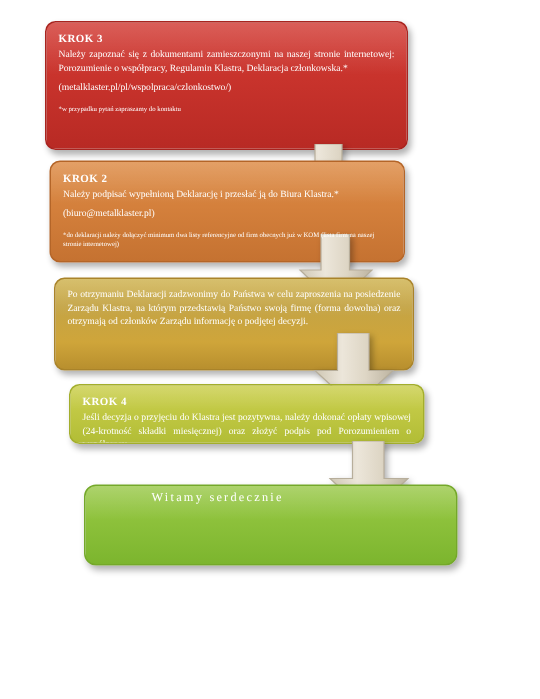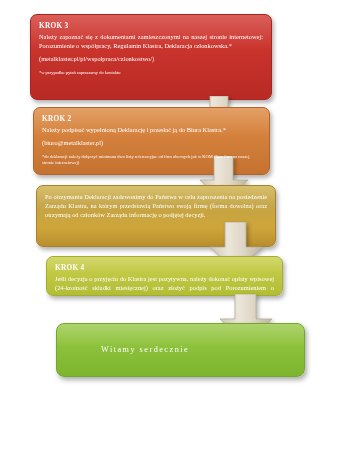--- a/index.html
+++ b/index.html
@@ -97,21 +97,21 @@
   #box-final {
     position: absolute;
     left: 56px; top: 323px; width: 249px; height: 54px;
     border-radius: 8px;
     background: linear-gradient(to bottom, #99c848 0%, #8ec23c 40%, #7cb52e 100%);
     border: 1px solid #74a82a;
     box-shadow: 2px 3px 5px rgba(0,0,0,0.32);
     color: #ffffff;
     display: flex;
     flex-direction: column;
-    justify-content: center;
+    justify-content: flex-start;
     padding-left: 16px;
     overflow: hidden;
   }
   #box-final::after {
     content: "";
     position: absolute;
     left: 0; right: 0; top: 0;
     height: 45%;
     background: linear-gradient(to bottom, rgba(255,255,255,0.20), rgba(255,255,255,0));
     pointer-events: none;

